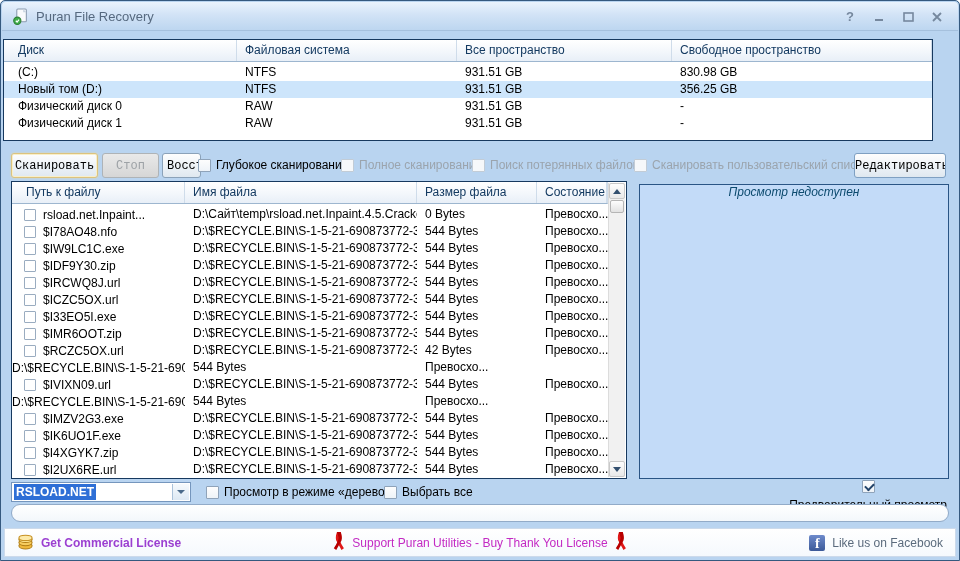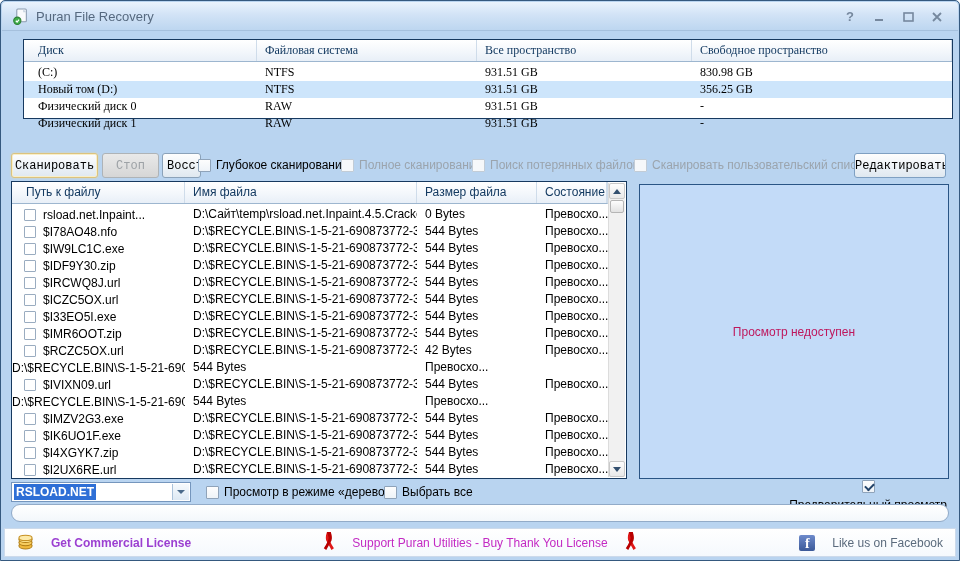--- a/index.html
+++ b/index.html
@@ -67,41 +67,41 @@
   .tri-up { width:0; height:0; border-left:4px solid transparent; border-right:4px solid transparent;
     border-bottom:5px solid #33506f; }
   .tri-down { width:0; height:0; border-left:4px solid transparent; border-right:4px solid transparent;
     border-top:5px solid #33506f; }
   .sb-thumb { position:absolute; top:17px; left:1px; width:14px; height:13px;
     background:linear-gradient(#fdfdfd,#e2e2e2); border:1px solid #b5b5b5; border-radius:2px; }
 
   
   .preview { position:absolute; left:638px; top:183px; width:310px; height:295px;
     background:#c3dbf8; border:1px solid #2a5585; display:flex;
-    align-items:center; justify-content:center; color:#be185d; }
+    align-items:flex-start; justify-content:center; color:#0c4a6e;font-style:italic; }
 
   
   .combo { position:absolute; left:10px; top:481px; width:180px; height:20px;
     background:#fff; border:1px solid #7596bd; display:flex; align-items:center; }
   .combo-text { margin-left:2px; background:#2e6fd6; color:#fff; padding:0 2px;
     height:16px; line-height:16px; font-weight:bold; }
   .combo-btn { position:absolute; right:1px; top:1px; bottom:1px; width:17px;
     background:linear-gradient(#f6fafd,#dde9f4); border-left:1px solid #aac2da;
     display:flex; align-items:center; justify-content:center; }
   .combo-arrow { width:0; height:0; border-left:4px solid transparent;
     border-right:4px solid transparent; border-top:4px solid #4a6a8a; }
 
   
   .progress { position:absolute; left:10px; top:503px; width:938px; height:18px;
     border:1px solid #92abc8; border-radius:9px; background:linear-gradient(#ffffff,#f3f7fb); }
 
   
   .footer { position:absolute; left:3px; top:527px; width:952px; height:29px;
     background:linear-gradient(#ffffff,#f5f9fd); border:1px solid #ccdaeb; }
-  .footer-group { position:absolute; top:0; height:27px; display:flex; align-items:center; gap:17px; }
+  .footer-group { position:absolute; top:0; height:27px; display:flex; align-items:center; gap:7px; }
   .f-left { left:12px; } .f-center { left:50%; transform:translateX(-50%); } .f-right { right:12px; }
   .link-purple { color:#9b3fd1; font-weight:bold; }
   .link-magenta { color:#c32ac3; font-weight:normal; }
   .fb-text { color:#5b6b7d; }
   .fb-icon { width:16px; height:16px; border-radius:2px;
     background:linear-gradient(#6d8acb,#3b5998); color:#fff; font-weight:bold;
     font-family:"Liberation Serif", serif; display:flex; align-items:flex-end;
     justify-content:center; line-height:15px; font-size:14px; }
 </style>
 </head>
@@ -132,21 +132,21 @@
           </svg>
       </span>
       <span class="win-btn">
         <svg width="10" height="10">
             <path d="M1 1 L9 9 M9 1 L1 9" stroke="#76889e" stroke-width="1.8"></path>
           </svg>
       </span>
     </div>
   </div>
 
-  <div class="panel" style="left:22px; top:38px; width:930px; height:80px;font-family:Liberation Serif, serif;">
+  <div class="panel" style="left:2px; top:38px; width:930px; height:102px;">
     <div class="thead disk-grid">
       <div>Диск</div>
       <div>Файловая система</div>
       <div>Все пространство</div>
       <div>Свободное пространство</div>
     </div>
     <div class="disk-rows">
 
         <div class="trow disk-grid">
           <div>(C:)</div>

